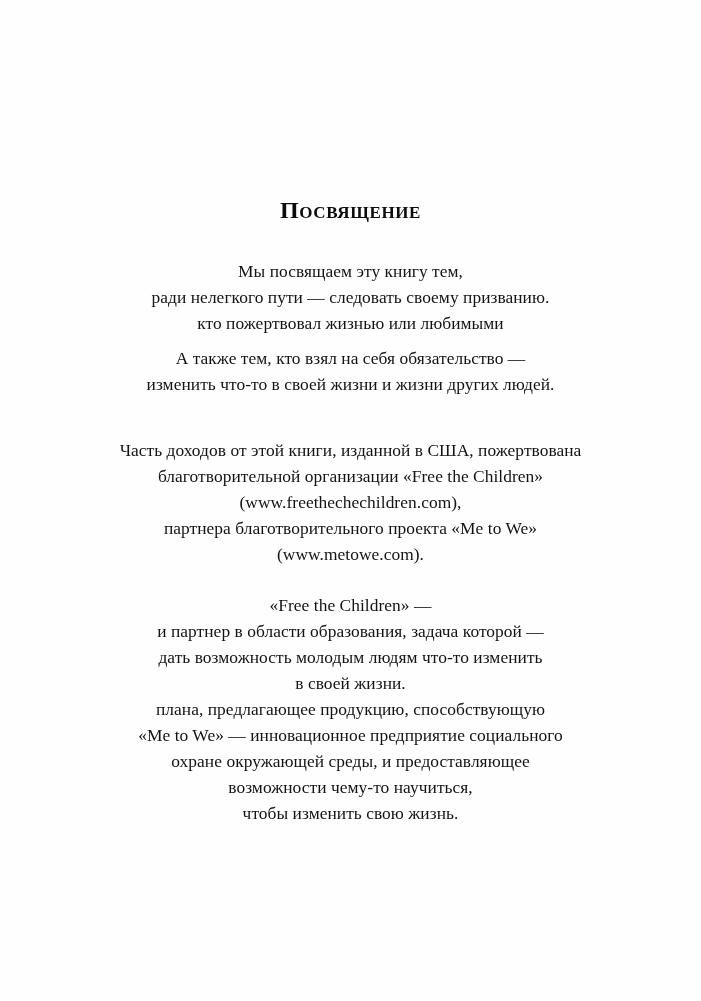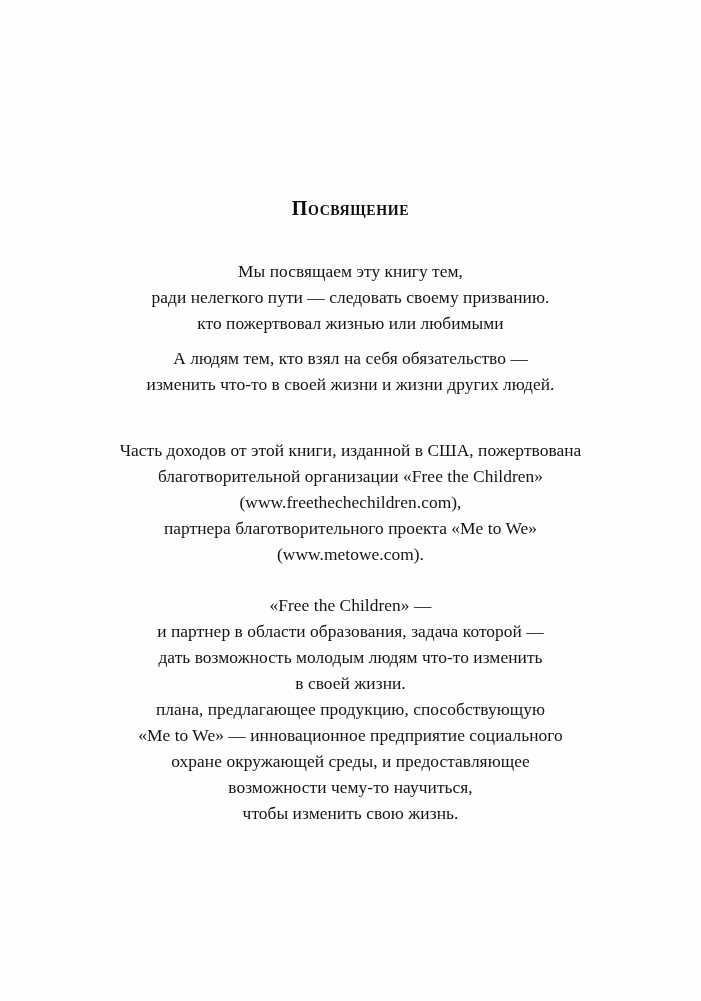--- a/index.html
+++ b/index.html
@@ -33,21 +33,21 @@
   .text-column {
     position: absolute;
     left: 50%;
     transform: translateX(-50%);
     top: 0;
     width: 620px;
     text-align: center;
   }
 
   .dedication-title {
-    font-size: 20px;
+    font-size: 24px;
     font-weight: bold;
     font-variant: small-caps;
     letter-spacing: 0.6px;
     line-height: 1;
     margin: 0;
     padding: 0;
     position: absolute;
     top: 198px;
     left: 0;
     right: 0;
@@ -84,21 +84,21 @@
 
     <h1 class="dedication-title">Посвящение</h1>
 
     <div class="block block-dedication-who">
       <span class="line">Мы посвящаем эту книгу тем,</span>
       <span class="line">ради нелегкого пути — следовать своему призванию.</span>
       <span class="line">кто пожертвовал жизнью или любимыми</span>
     </div>
 
     <div class="block block-dedication-also">
-      <span class="line">А людям тем, кто взял на себя обязательство —</span>
+      <span class="line">А также тем, кто взял на себя обязательство —</span>
       <span class="line">изменить что-то в своей жизни и жизни других людей.</span>
     </div>
 
     <div class="block block-proceeds">
       <span class="line">Часть доходов от этой книги, изданной в США, пожертвована</span>
       <span class="line">благотворительной организации «Free the Children»</span>
       <span class="line">(www.freethechechildren.com),</span>
       <span class="line">партнера благотворительного проекта «Me to We»</span>
       <span class="line">(www.metowe.com).</span>
     </div>

